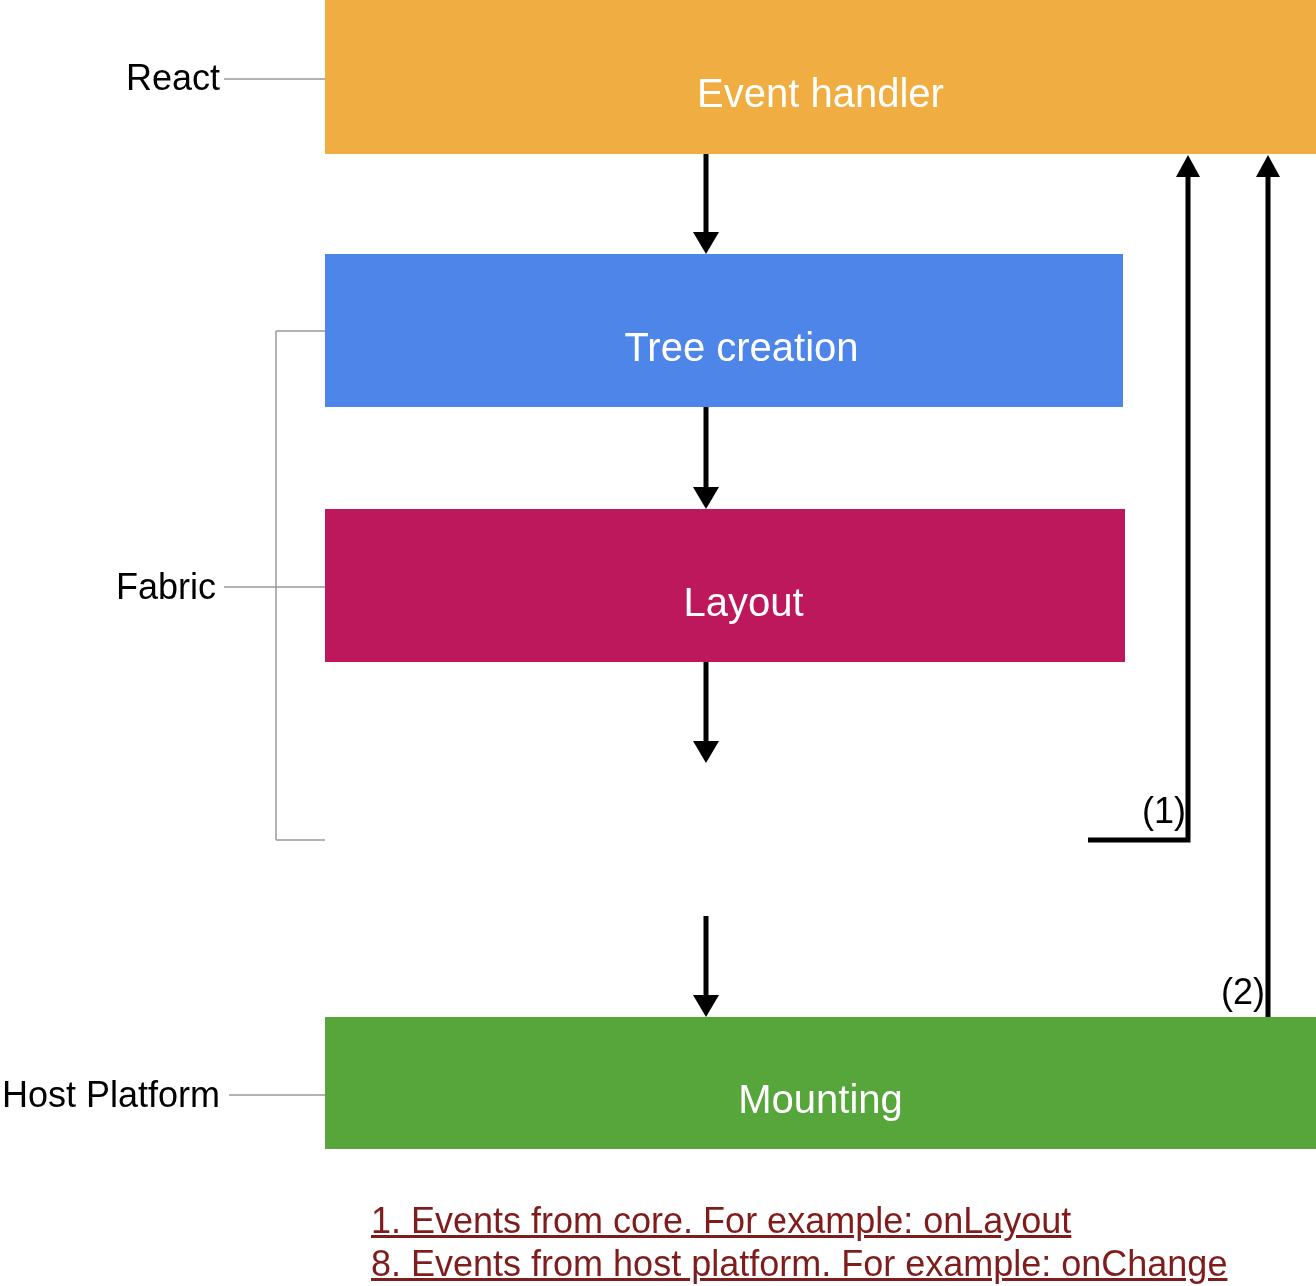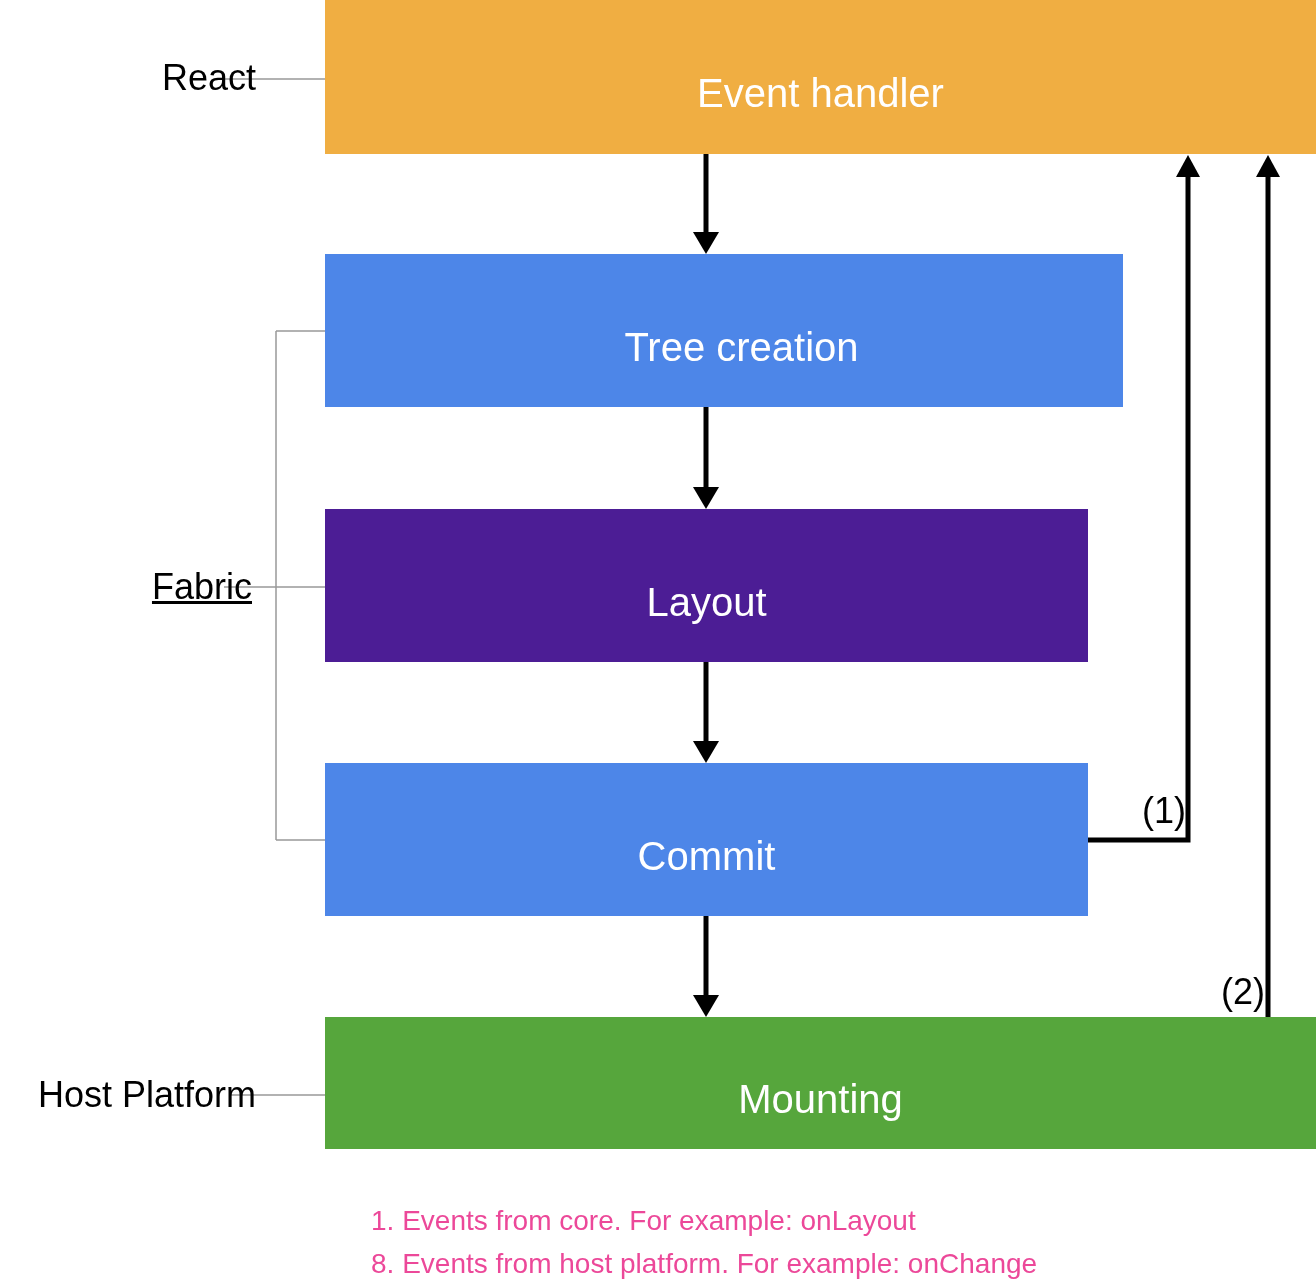--- a/index.html
+++ b/index.html
@@ -42,46 +42,46 @@
 
   .side-label {
     position: absolute;
     left: 0;
     width: 220px;
     text-align: right;
     font-size: 36px;
     line-height: 44px;
     color: #000000;
     white-space: nowrap;
-    padding-left: 36px;
   }
   .side-react { top: 56px; }
-  .side-fabric { top: 565px; width: 216px; text-decoration: underline; }
+  .side-fabric { top: 565px; width: 216px; }
   .side-host { top: 1073px; }
 
   .callout {
     position: absolute;
     width: 96px;
     text-align: right;
     font-size: 36px;
     line-height: 40px;
     color: #000000;
     white-space: nowrap;
   }
   .callout-1 { left: 1090px; top: 791px; }
   .callout-2 { left: 1169px; top: 972px; }
 
   .footnotes {
     position: absolute;
     left: 371px;
     top: 1199px;
-    font-size: 28px;
+    font-size: 36px;
     line-height: 43px;
-    color: #ec4899;
+    color: #7f1d1d;
     white-space: nowrap;
+    text-decoration: underline;
   }
 </style>
 </head>
 <body>
 
 <div class="canvas">
 
   <svg class="layer" width="1316" height="1286" viewBox="0 0 1316 1286">
 
     <line x1="224" y1="79" x2="325" y2="79" stroke-width="1.5" stroke="#999999"></line>
@@ -109,27 +109,24 @@
   </svg>
 
   <div class="box box-event" style="background-color: rgb(240, 174, 66);">
     <span class="box-label">Event handler</span>
   </div>
 
   <div class="box box-tree" style="background-color: rgb(77, 134, 232);">
     <span class="box-label">Tree creation</span>
   </div>
 
-  <div class="box box-layout" style="background-color: #4c1d95;">
+  <div class="box box-layout" style="background-color: #be185d; padding-left: 37px;">
     <span class="box-label">Layout</span>
   </div>
 
-  <div class="box box-commit" style="background-color: rgb(77, 134, 232);">
-    <span class="box-label">Commit</span>
-  </div>
 
   <div class="box box-mounting" style="background-color: rgb(86, 166, 60);">
     <span class="box-label">Mounting</span>
   </div>
 
   <div class="side-label side-react">React</div>
   <div class="side-label side-fabric">Fabric</div>
   <div class="side-label side-host">Host Platform</div>
 
   <div class="callout callout-1">(1)</div>

